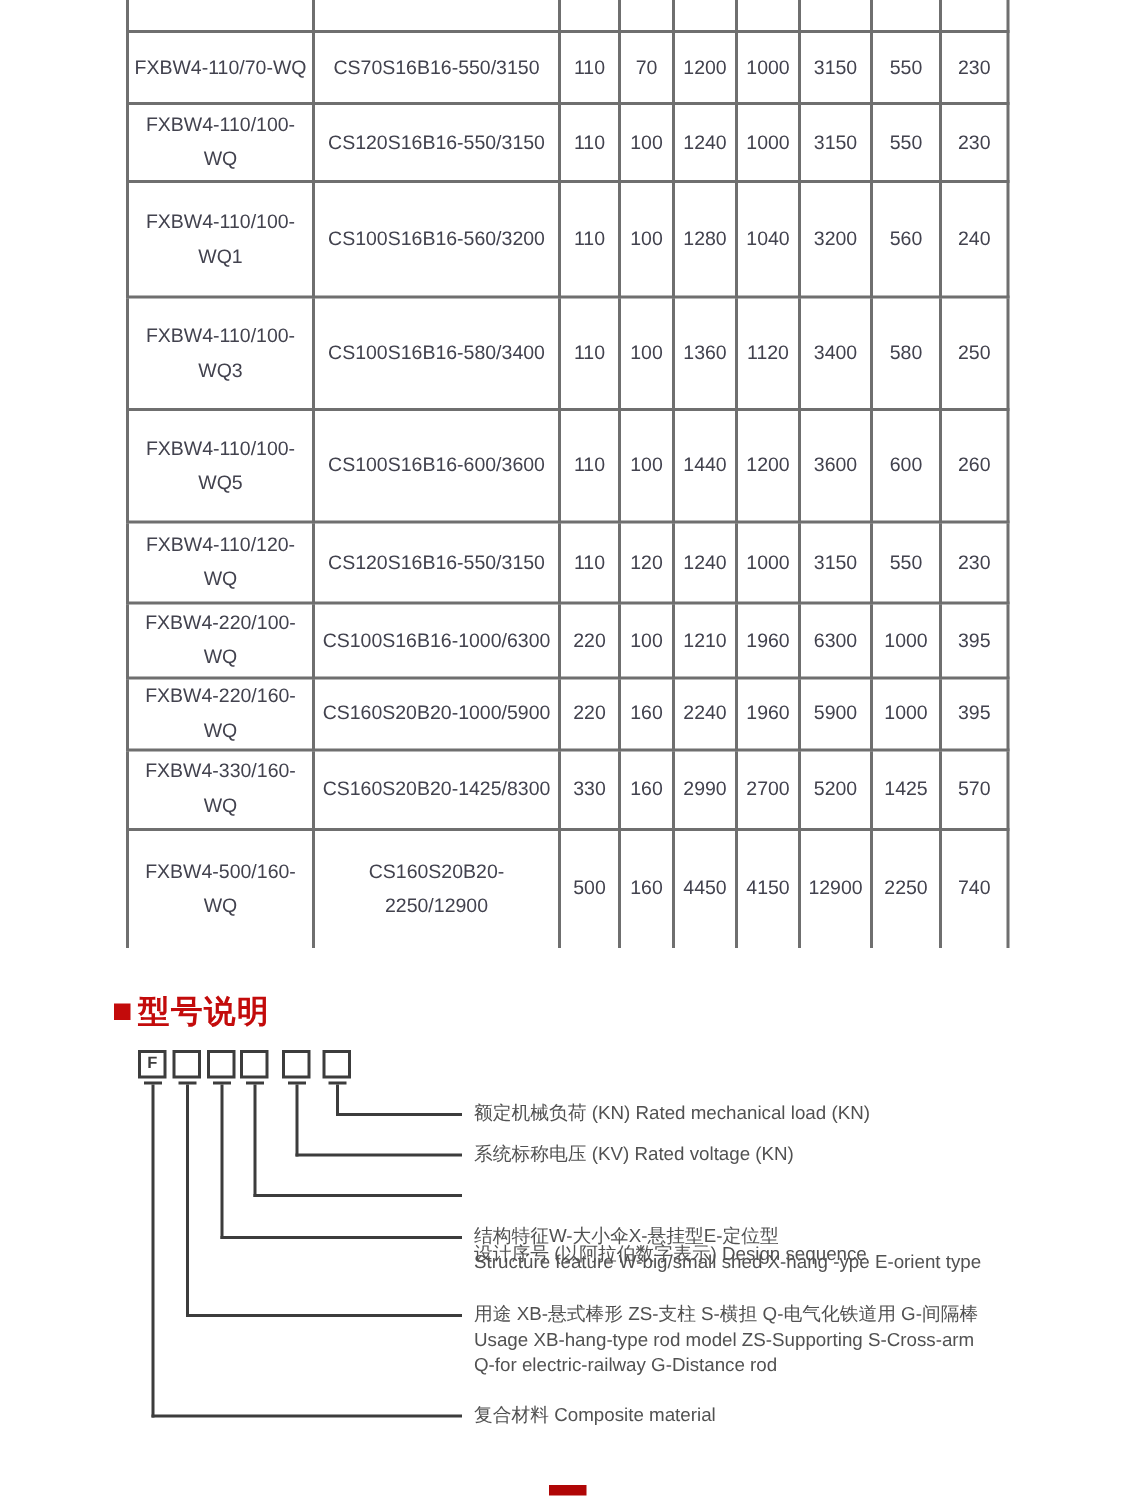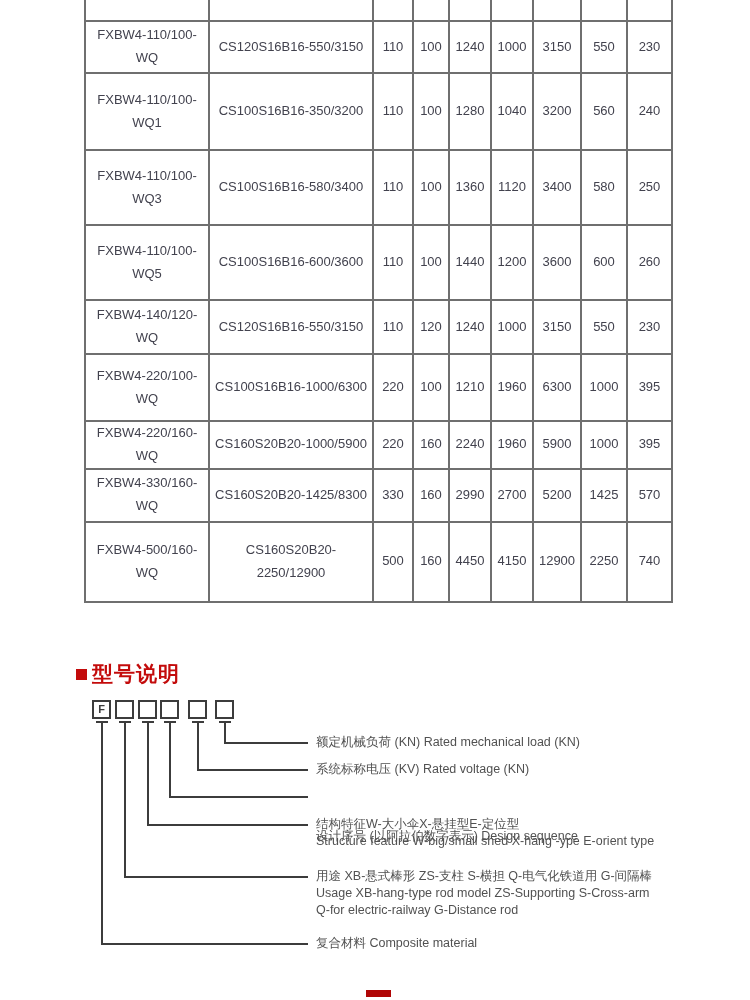--- a/index.html
+++ b/index.html
@@ -67,35 +67,46 @@
           <td class="c-model"></td>
           <td class="c-spec"></td>
           <td class="c-num"></td>
           <td class="c-num"></td>
           <td class="c-num"></td>
           <td class="c-num"></td>
           <td class="c-num"></td>
           <td class="c-num"></td>
           <td class="c-num"></td>
         </tr>
+        <tr style="height: 48px;">
+          <td class="c-model">FXBW4-110/70-WQ</td>
+          <td class="c-spec">CS70S16B16-550/3150</td>
+          <td class="c-num">110</td>
+          <td class="c-num">70</td>
+          <td class="c-num">1200</td>
+          <td class="c-num">1000</td>
+          <td class="c-num">3150</td>
+          <td class="c-num">550</td>
+          <td class="c-num">230</td>
+        </tr>
         <tr style="height: 52px;">
           <td class="c-model">FXBW4-110/100-WQ</td>
           <td class="c-spec">CS120S16B16-550/3150</td>
           <td class="c-num">110</td>
           <td class="c-num">100</td>
           <td class="c-num">1240</td>
           <td class="c-num">1000</td>
           <td class="c-num">3150</td>
           <td class="c-num">550</td>
           <td class="c-num">230</td>
         </tr>
         <tr style="height: 77px;">
           <td class="c-model">FXBW4-110/100-
 WQ1</td>
-          <td class="c-spec">CS100S16B16-350/3200</td>
+          <td class="c-spec">CS100S16B16-560/3200</td>
           <td class="c-num">110</td>
           <td class="c-num">100</td>
           <td class="c-num">1280</td>
           <td class="c-num">1040</td>
           <td class="c-num">3200</td>
           <td class="c-num">560</td>
           <td class="c-num">240</td>
         </tr>
         <tr style="height: 75px;">
           <td class="c-model">FXBW4-110/100-
@@ -115,31 +126,31 @@
           <td class="c-spec">CS100S16B16-600/3600</td>
           <td class="c-num">110</td>
           <td class="c-num">100</td>
           <td class="c-num">1440</td>
           <td class="c-num">1200</td>
           <td class="c-num">3600</td>
           <td class="c-num">600</td>
           <td class="c-num">260</td>
         </tr>
         <tr style="height: 54px;">
-          <td class="c-model">FXBW4-140/120-WQ</td>
+          <td class="c-model">FXBW4-110/120-WQ</td>
           <td class="c-spec">CS120S16B16-550/3150</td>
           <td class="c-num">110</td>
           <td class="c-num">120</td>
           <td class="c-num">1240</td>
           <td class="c-num">1000</td>
           <td class="c-num">3150</td>
           <td class="c-num">550</td>
           <td class="c-num">230</td>
         </tr>
-        <tr style="height: 67px;">
+        <tr style="height: 50px;">
           <td class="c-model">FXBW4-220/100-WQ</td>
           <td class="c-spec">CS100S16B16-1000/6300</td>
           <td class="c-num">220</td>
           <td class="c-num">100</td>
           <td class="c-num">1210</td>
           <td class="c-num">1960</td>
           <td class="c-num">6300</td>
           <td class="c-num">1000</td>
           <td class="c-num">395</td>
         </tr>

